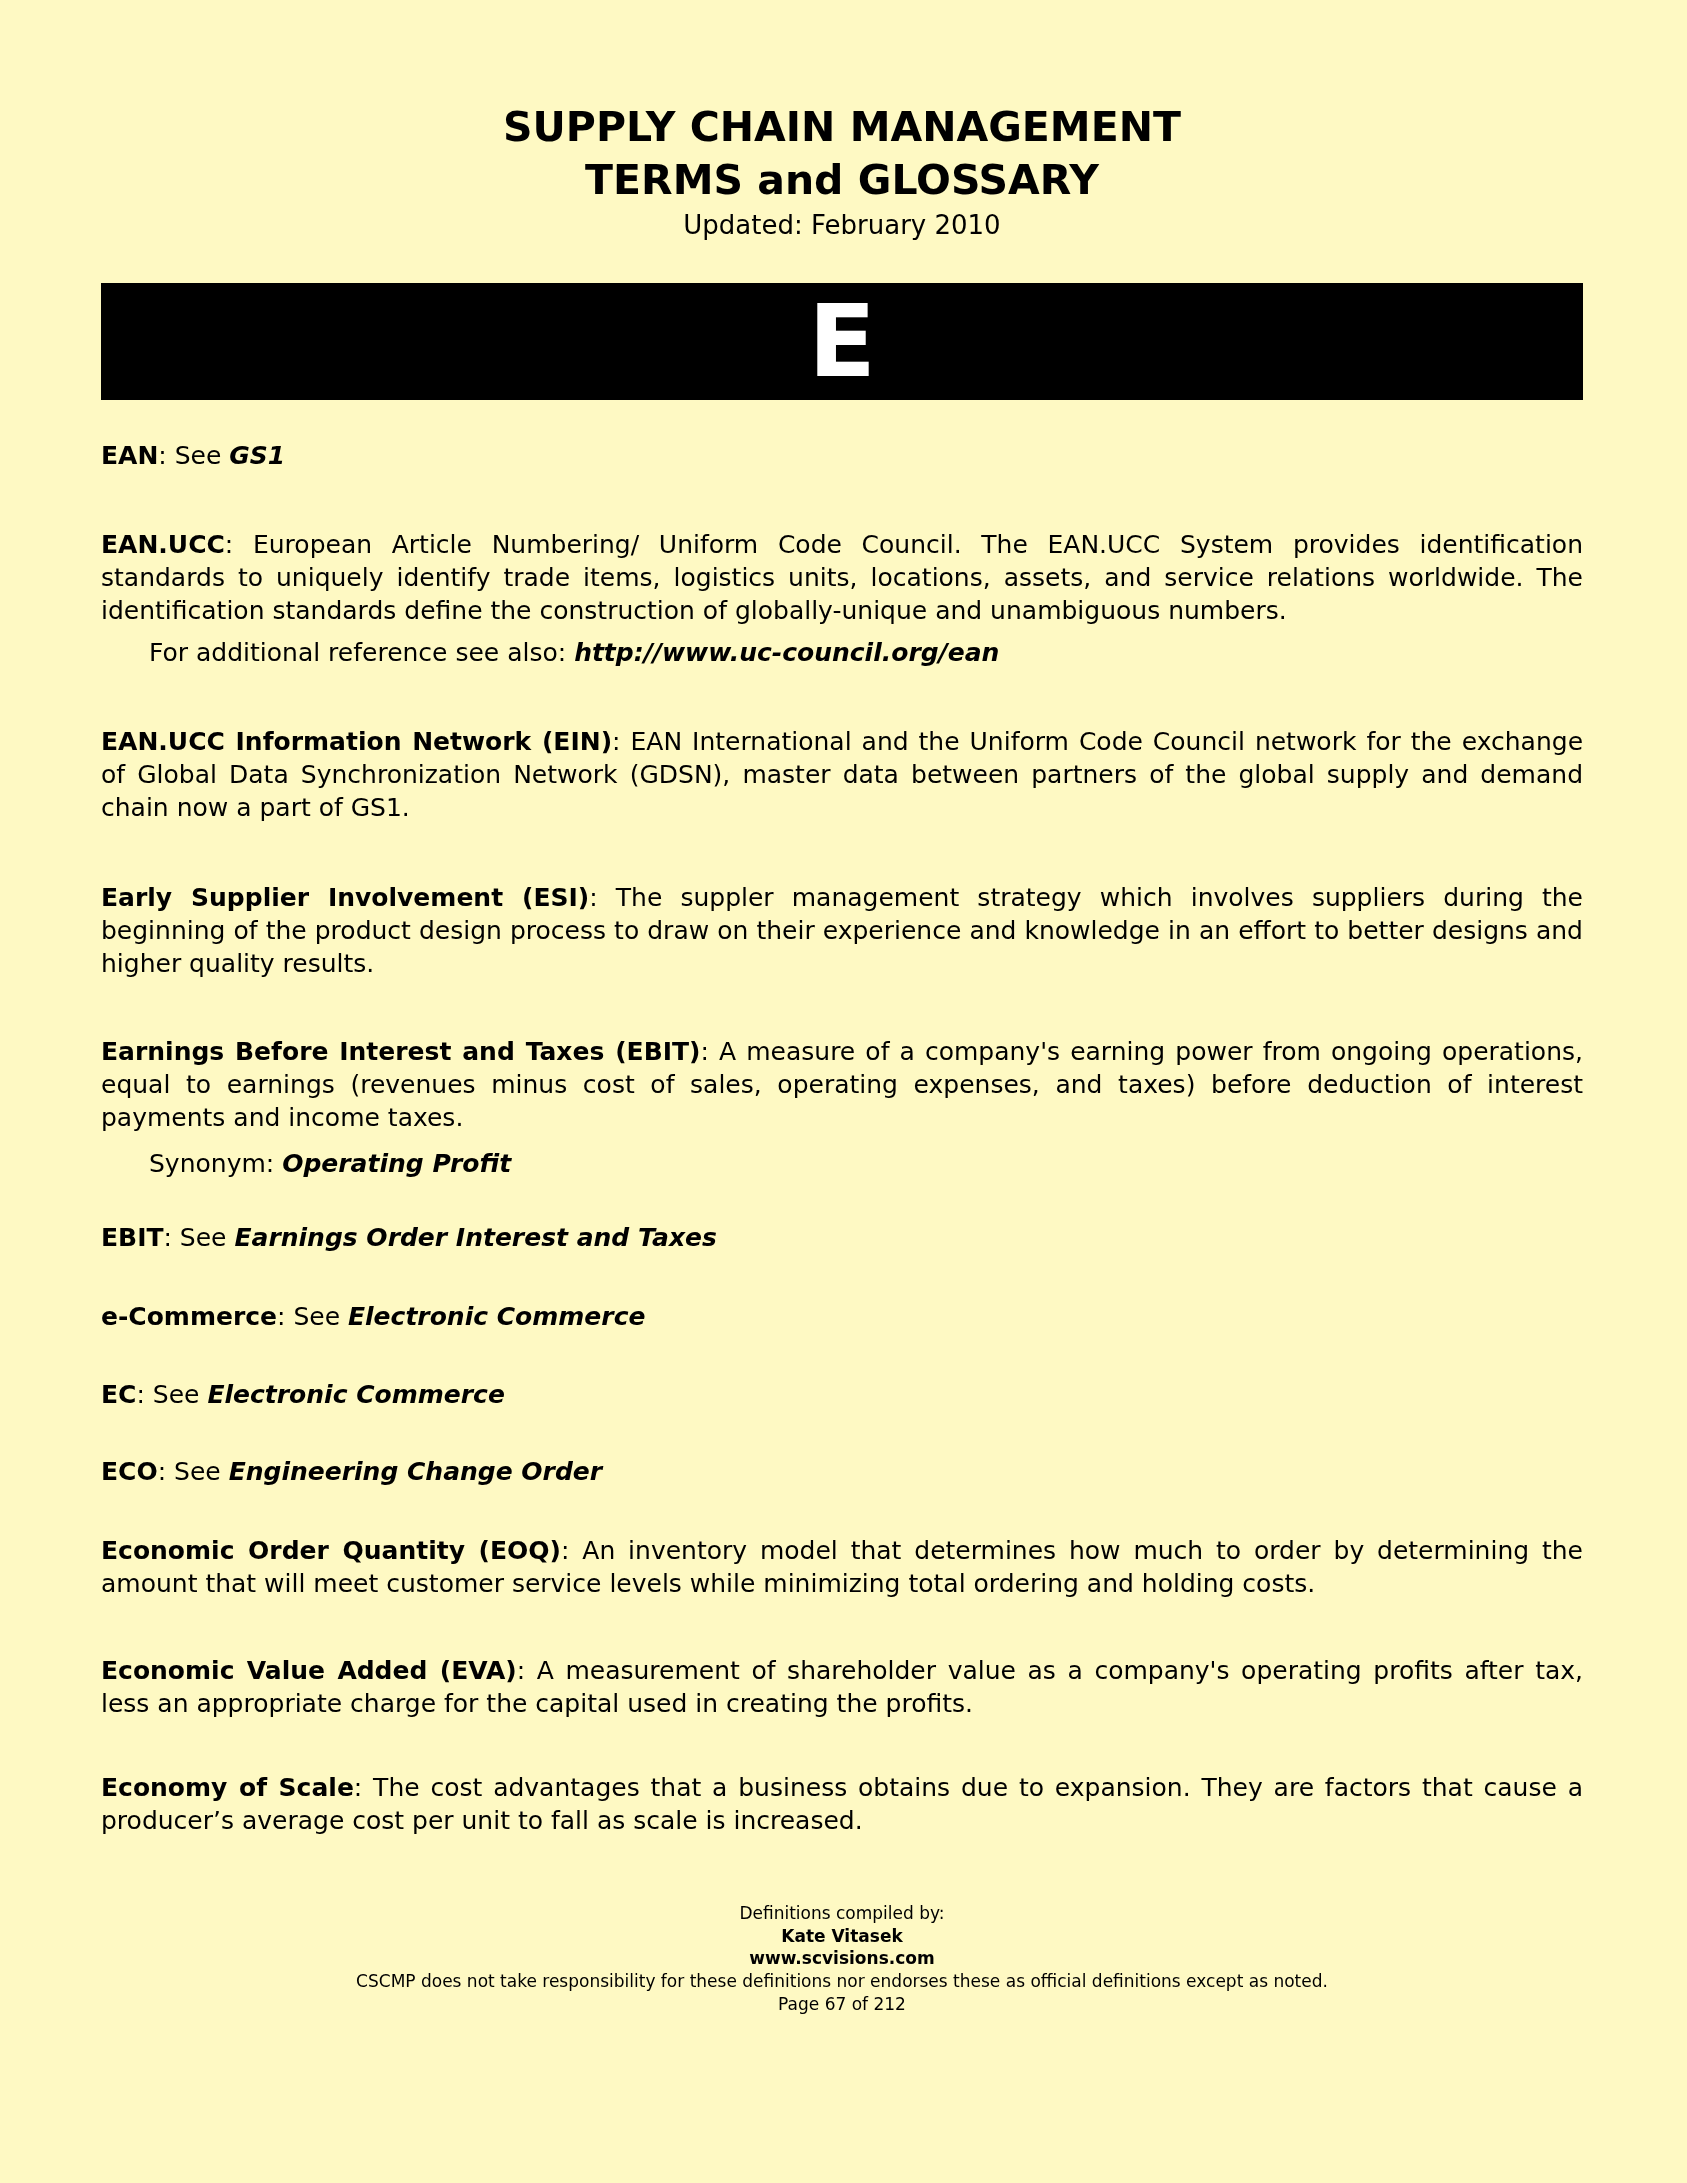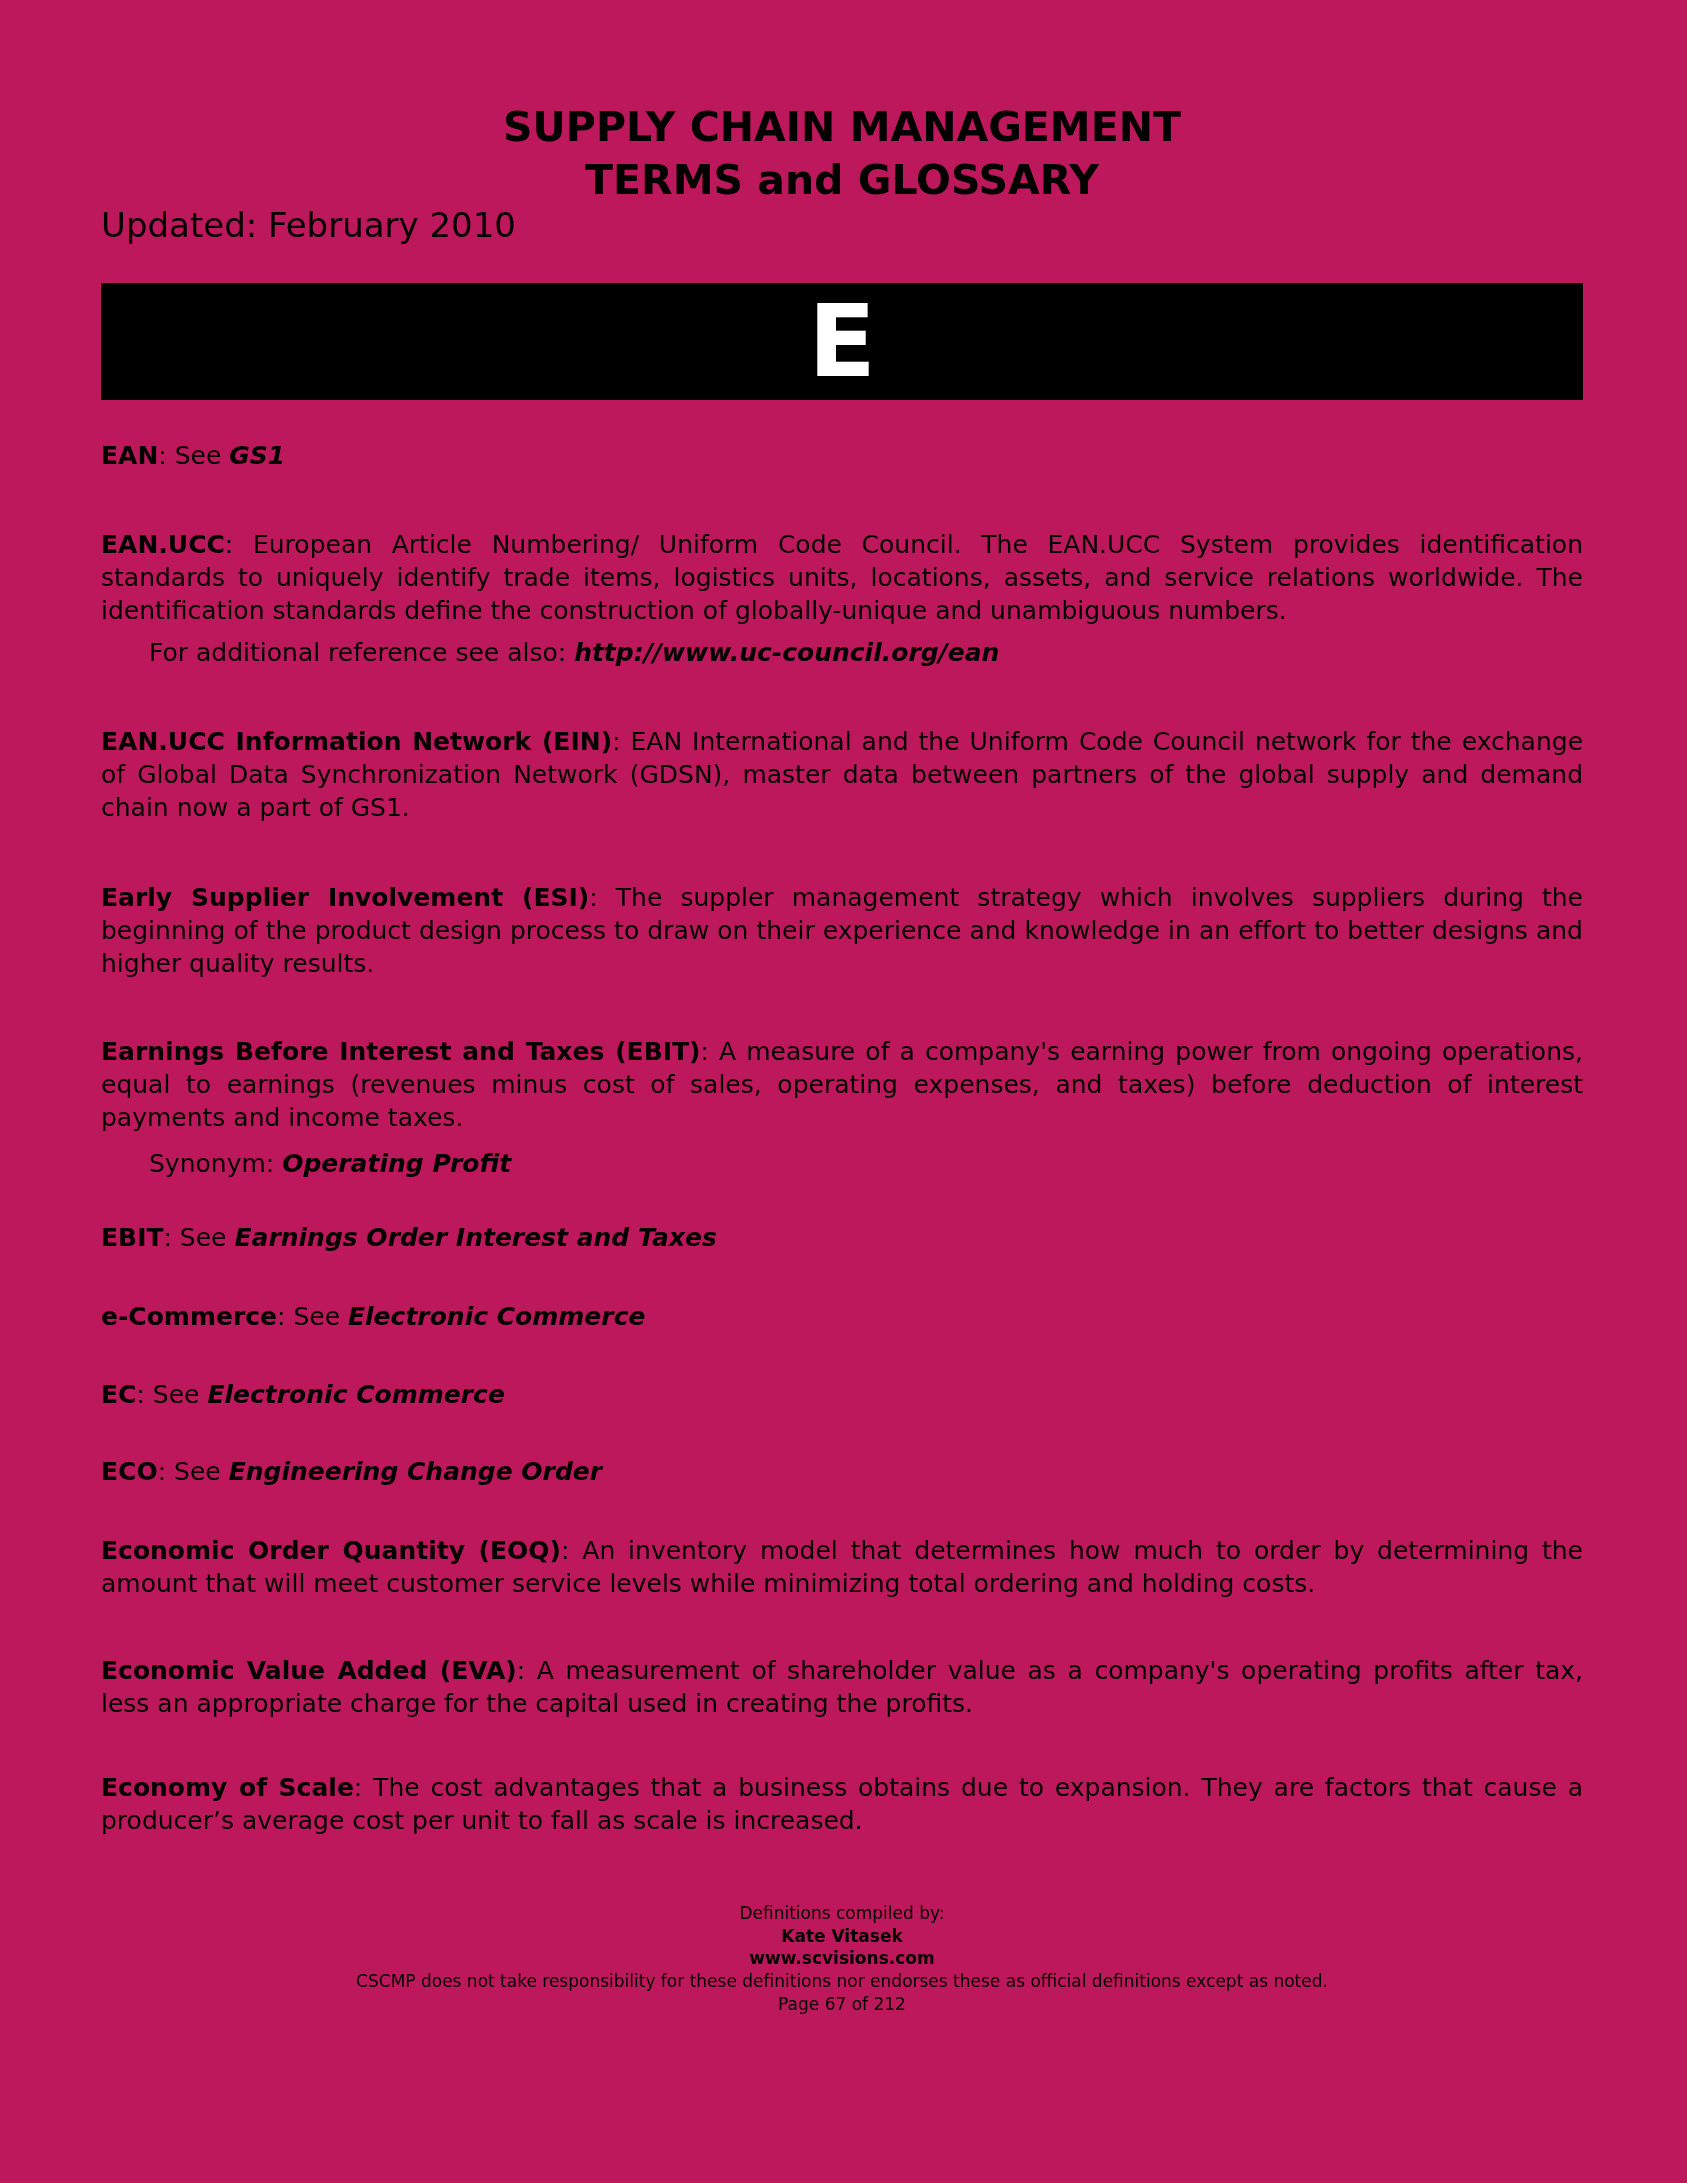--- a/index.html
+++ b/index.html
@@ -1,34 +1,35 @@
 <!DOCTYPE html>
 <html style="font-size:13px"><head>
 <meta charset="utf-8">
 <style>
   html, body { margin: 0; padding: 0; background: #ffffff; }
   .page {
     position: relative;
     width: 1687px;
     height: 2183px;
-    background: #be185d;
+    background: #fef9c3;
     color: #000000;
     font-family: "DejaVu Sans", sans-serif;
     box-sizing: border-box;
     padding: 101px 104px 0 101px;
     overflow: hidden;
   }
   .title {
     text-align: center;
     font-weight: 700;
     font-size: 41px;
     line-height: 53px;
   }
   .updated {
-    font-size: 34px;
+    text-align: center;
+    font-size: 26px;
     line-height: 36px;
   }
   .banner {
     margin-top: 40px;
     height: 117px;
     background: #000000;
     display: flex;
     align-items: center;
     justify-content: center;
   }

